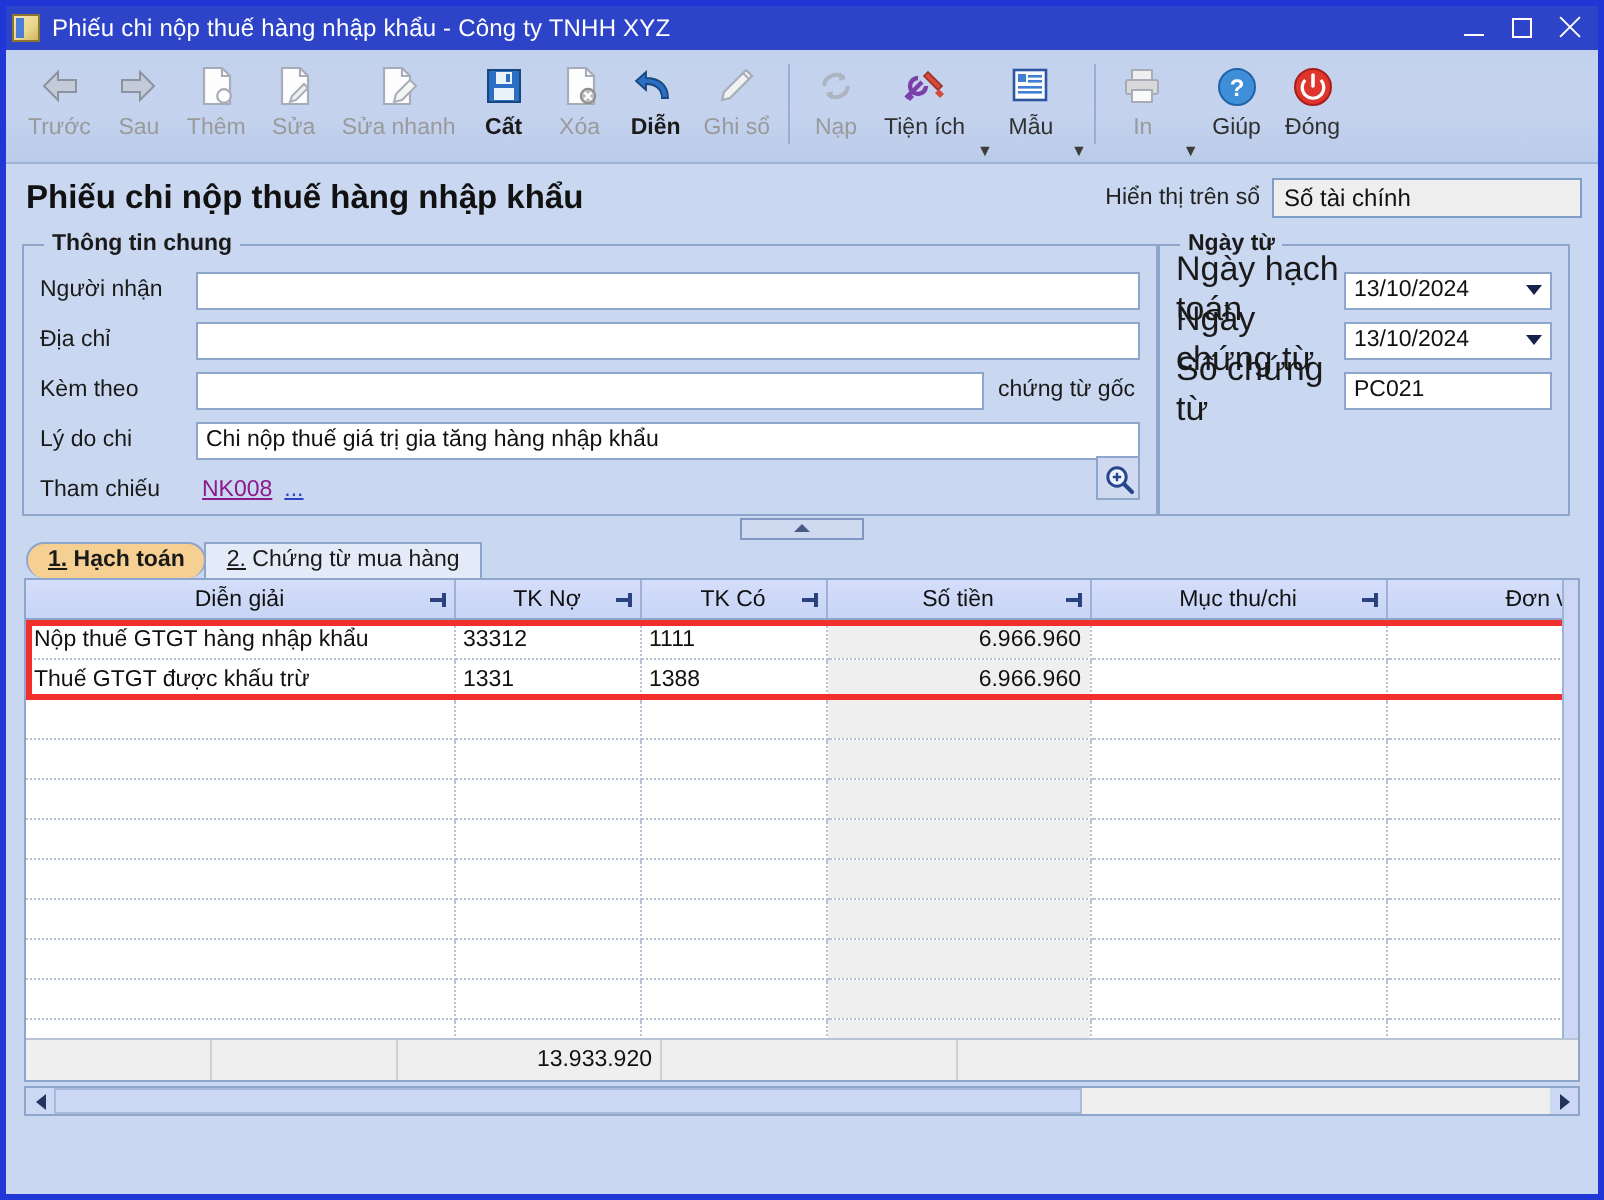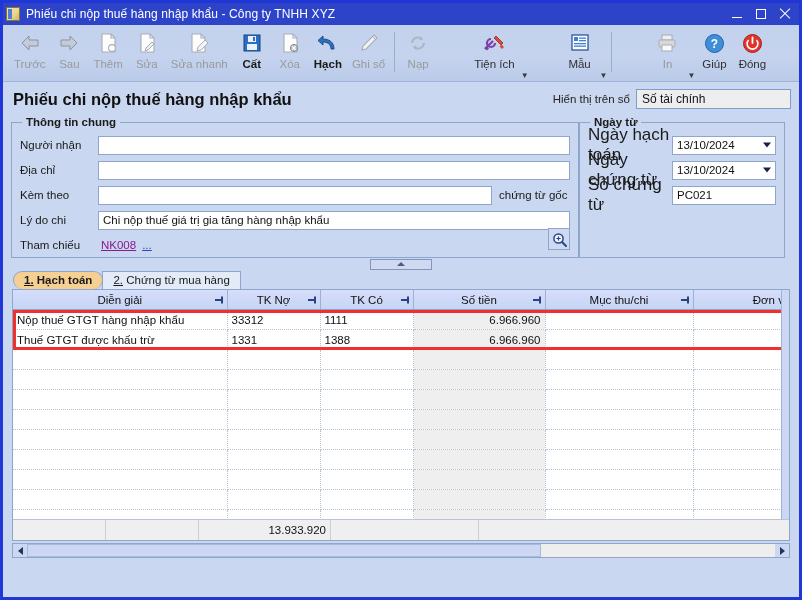--- a/index.html
+++ b/index.html
@@ -62,21 +62,21 @@
     position:relative;
   }
   .tb-ico{height:26px;display:flex;align-items:center;justify-content:center;}
   .tb-lbl{font-size:11.5px;color:#303030;margin-top:2px;white-space:nowrap;}
   .tb-item.dim .tb-lbl{color:#9a9a9a;}
   .tb-item.bold .tb-lbl{font-weight:bold;color:#1a1a1a;}
   .tb-sep{width:1px;height:40px;background:#9aaed4;margin:4px 4px 0 4px;}
   .tb-caret{
     font-size:8px;color:#3c3c3c;align-self:flex-end;margin:0 0 0 1px;padding-top:20px;
   }
-  .tb-group{display:flex;align-items:flex-start;margin-left:32px;}
+  .tb-group{display:flex;align-items:flex-start;}
 
   
   .pagehead{
     height:34px;display:flex;align-items:center;
     padding:0 8px 0 10px;box-sizing:border-box;
   }
   .pagetitle{font-size:16.5px;font-weight:bold;color:#111;flex:1;}
   .showon-lbl{font-size:11.5px;color:#222;margin-right:6px;}
   .showon-box{
     width:155px;height:20px;background:#eeeeee;border:1px solid #7f9dc9;
@@ -301,21 +301,21 @@
       </div>
       <div class="tb-lbl">Xóa</div>
     </div>
 
     <div class="tb-item bold">
       <div class="tb-ico">
         <svg width="22" height="22" viewBox="0 0 22 22">
           <path d="M17 17 C17 10 12 7 6 7 L6 4 L1 8.5 L6 13 L6 10 C10 10 14 12 14 17 Z" fill="#2a6fc4" stroke="#17477f" stroke-width="0.9"></path>
         </svg>
       </div>
-      <div class="tb-lbl">Hạch</div>
+      <div class="tb-lbl">Diễn</div>
     </div>
 
     <div class="tb-item dim">
       <div class="tb-ico">
         <svg width="22" height="22" viewBox="0 0 22 22">
           <path d="M16 3 L19 6 L8 17 L4 18 L5 14 Z" fill="#f2f2f2" stroke="#a7adb8" stroke-width="1.1"></path>
           <path d="M14.5 4.5 L17.5 7.5" stroke="#a7adb8" stroke-width="1"></path>
         </svg>
       </div>
       <div class="tb-lbl">Ghi sổ</div>

